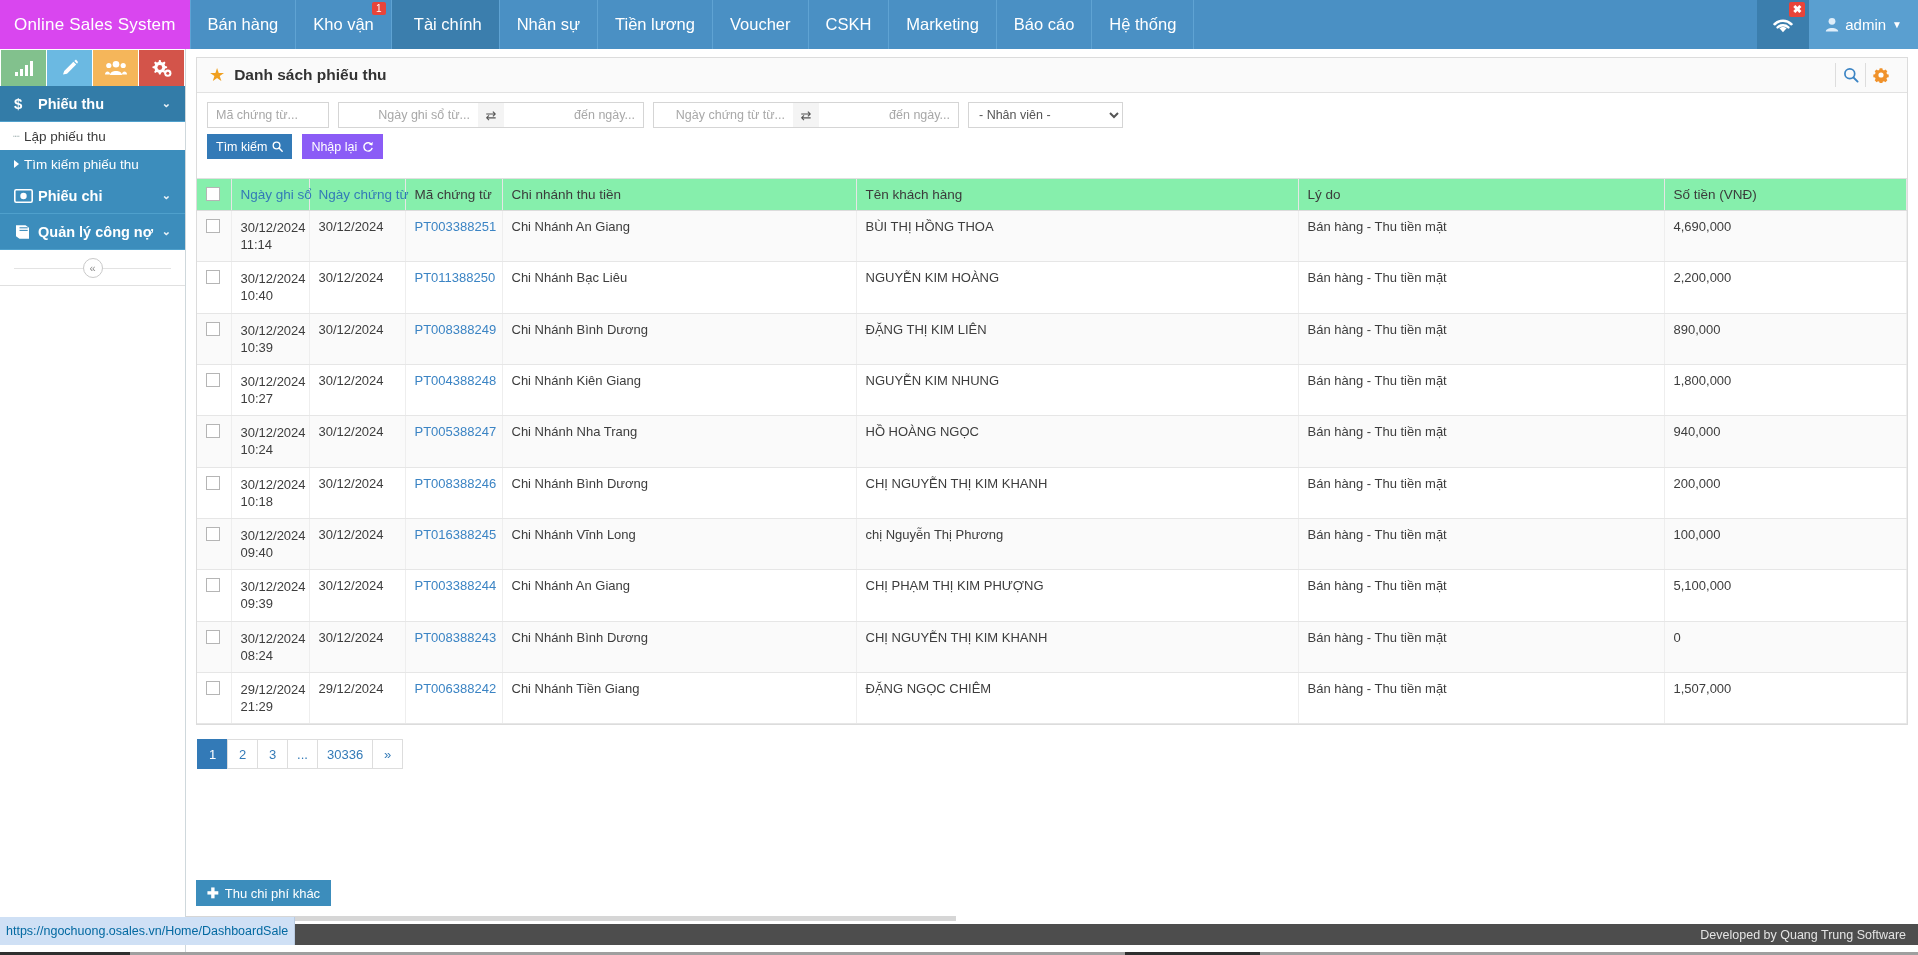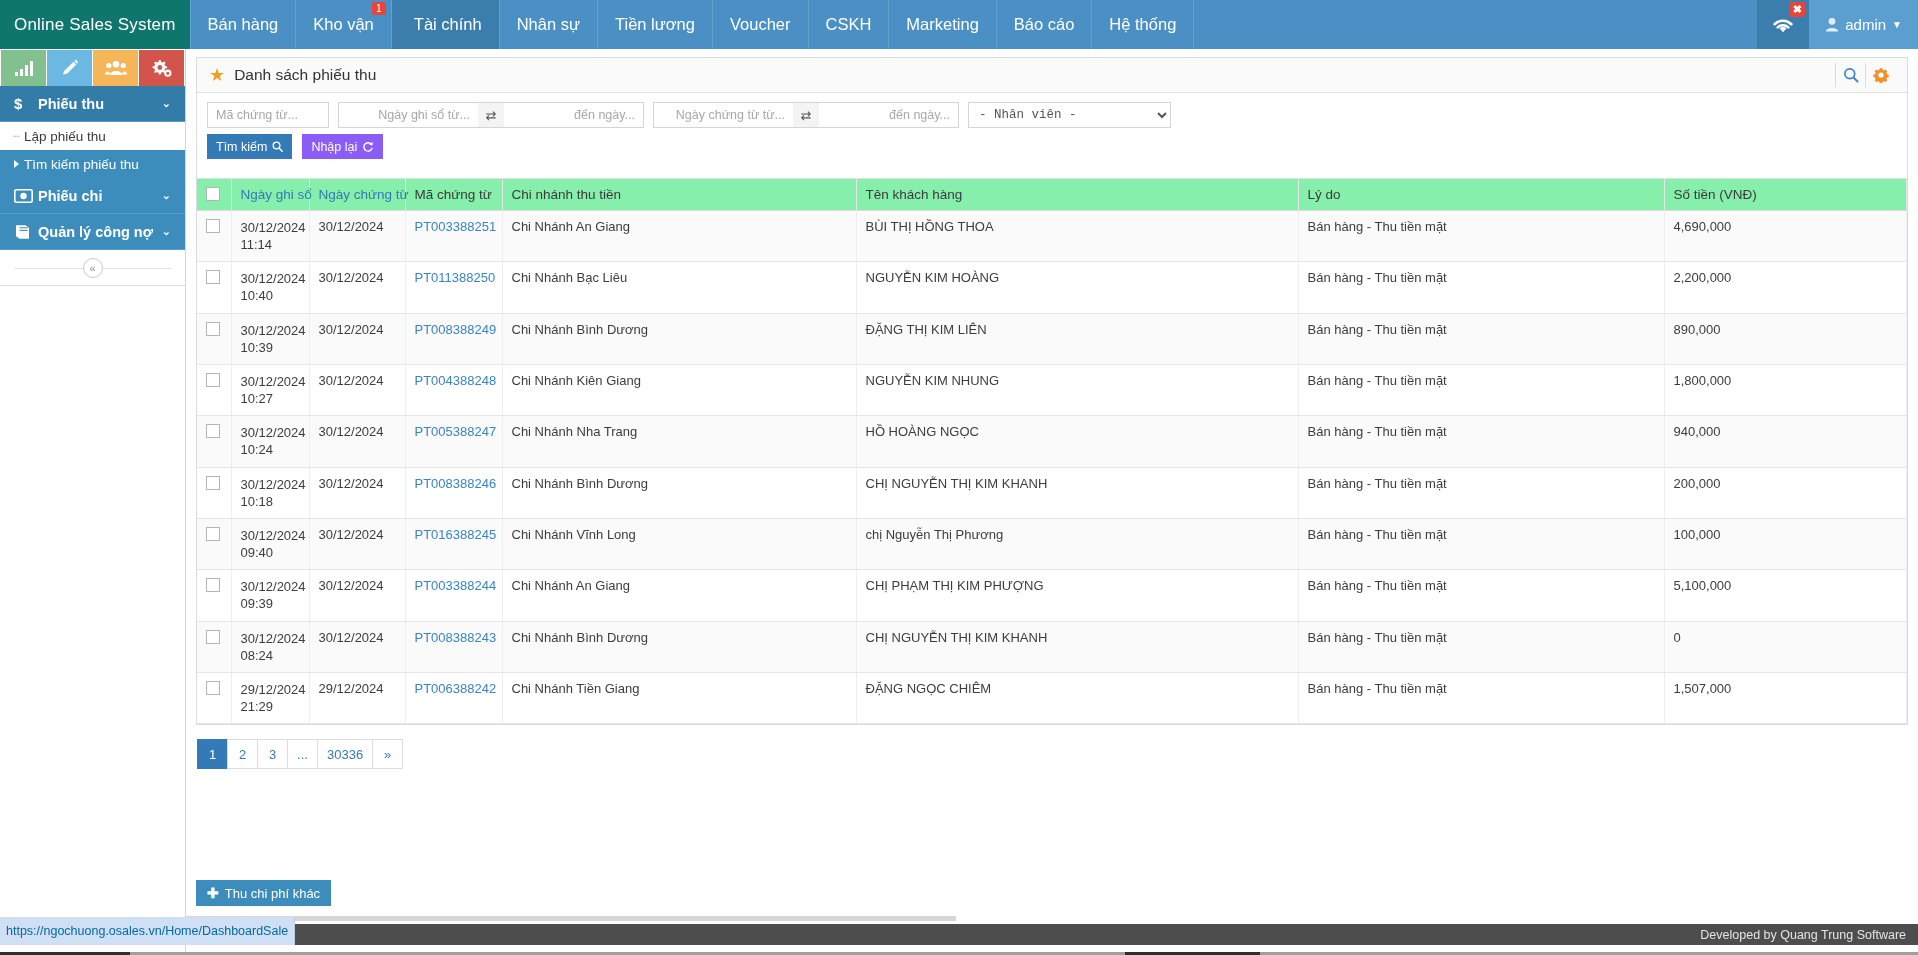--- a/index.html
+++ b/index.html
@@ -20,21 +20,21 @@
     width: 1918px; height: 49px;
     background: #4a90c4;
     display: flex; align-items: stretch;
   }
   .brand {
     display: flex; align-items: center;
     padding: 0 14px;
     color: #ffffff;
     font-size: 17px;
     letter-spacing: .2px;
-    background: #0f766e;
+    background: #d946ef;
     white-space: nowrap;
   }
   .navitem {
     position: relative;
     display: flex; align-items: center;
     padding: 0 17px;
     color: #ffffff;
     font-size: 16.5px;
     background: #4a90c4;
     border-left: 1px solid #5fa3d3;
@@ -175,21 +175,21 @@
     background: #ffffff;
   }
   .panel-head {
     height: 35px;
     display: flex; align-items: center;
     padding: 0 12px;
     background: #fafafa;
     border-bottom: 1px solid #e2e2e2;
   }
   .star { color: #f0a020; font-size: 18px; margin-right: 9px; }
-  .panel-title { font-size: 15.5px; color: #333; }
+  .panel-title { font-size: 15.5px; color: #333; font-weight: bold; }
   .head-tools { margin-left: auto; display: flex; align-items: center; gap: 0; }
   .tool-btn {
     width: 30px; height: 24px;
     display: flex; align-items: center; justify-content: center;
     border-left: 1px solid #ddd;
     cursor: pointer;
   }
 
   .filter-row {
     display: flex; align-items: center;
@@ -213,27 +213,27 @@
     width: 26px; height: 26px;
     border: 1px solid #d5d5d5;
     border-left: none; border-right: none;
     background: #f4f4f4;
     display: flex; align-items: center; justify-content: center;
     font-size: 13px; color: #555;
     cursor: pointer;
   }
   .grp { display: flex; margin-right: 9px; }
   .sel {
-    width: 203px; height: 26px;
+    width: 155px; height: 26px;
     border: 1px solid #d5d5d5;
     background: #fff;
     font-size: 12.5px;
     color: #555;
     padding: 0 6px;
-    font-family: Liberation Mono, monospace;
+    font-family: Liberation Sans, sans-serif;
     outline: none;
   }
   .btn-row { padding: 6px 10px 9px 10px; display: flex; gap: 10px; }
   .btn {
     height: 25px;
     display: inline-flex; align-items: center; gap: 5px;
     padding: 0 9px;
     font-size: 12.5px;
     color: #fff;
     border: none;

